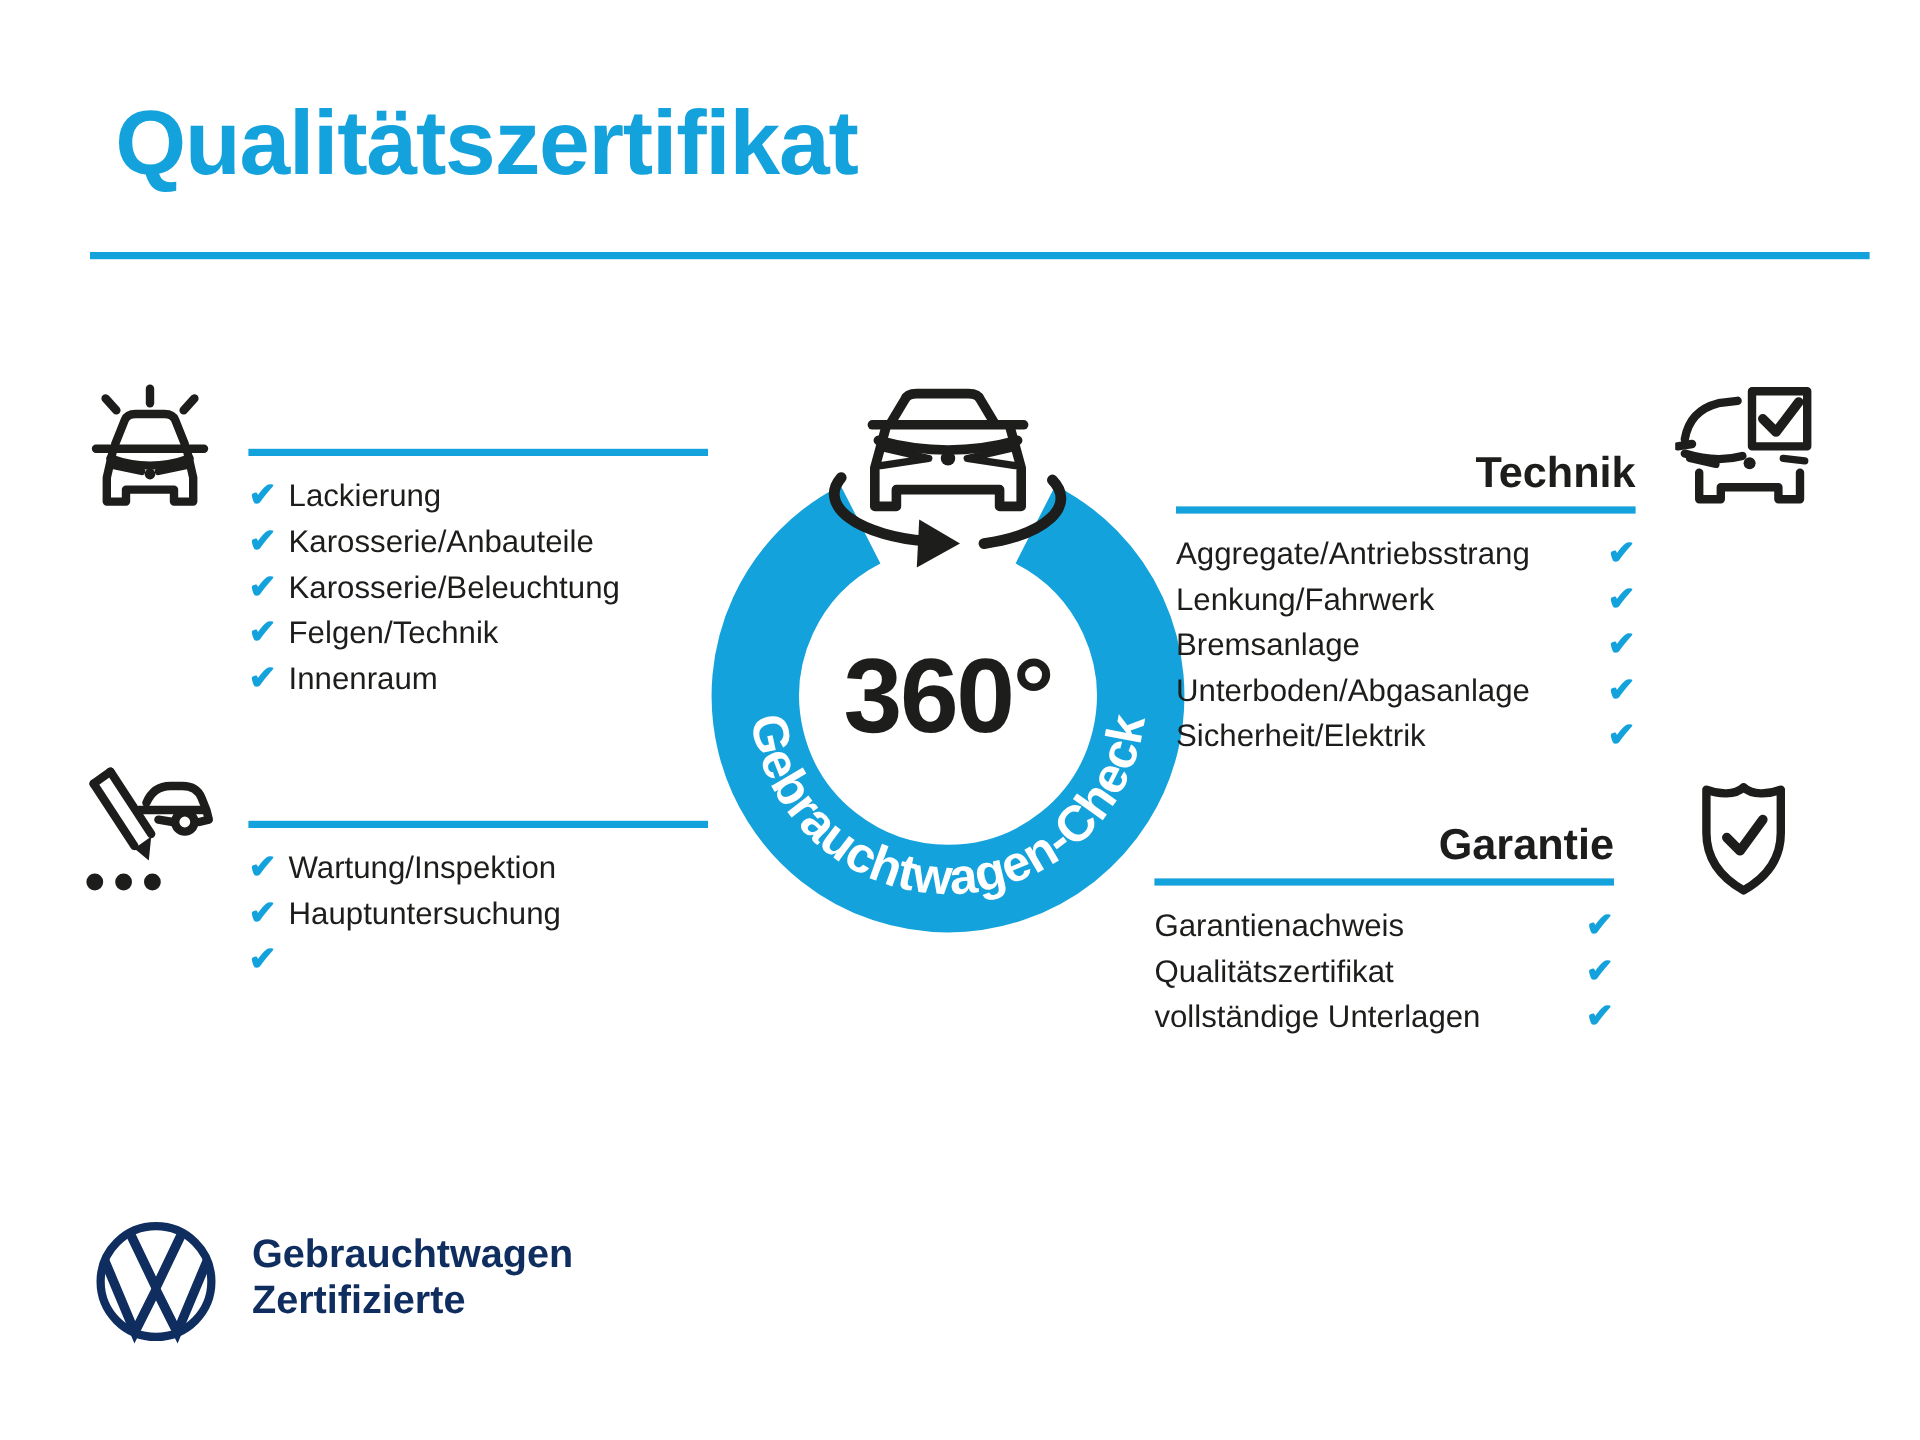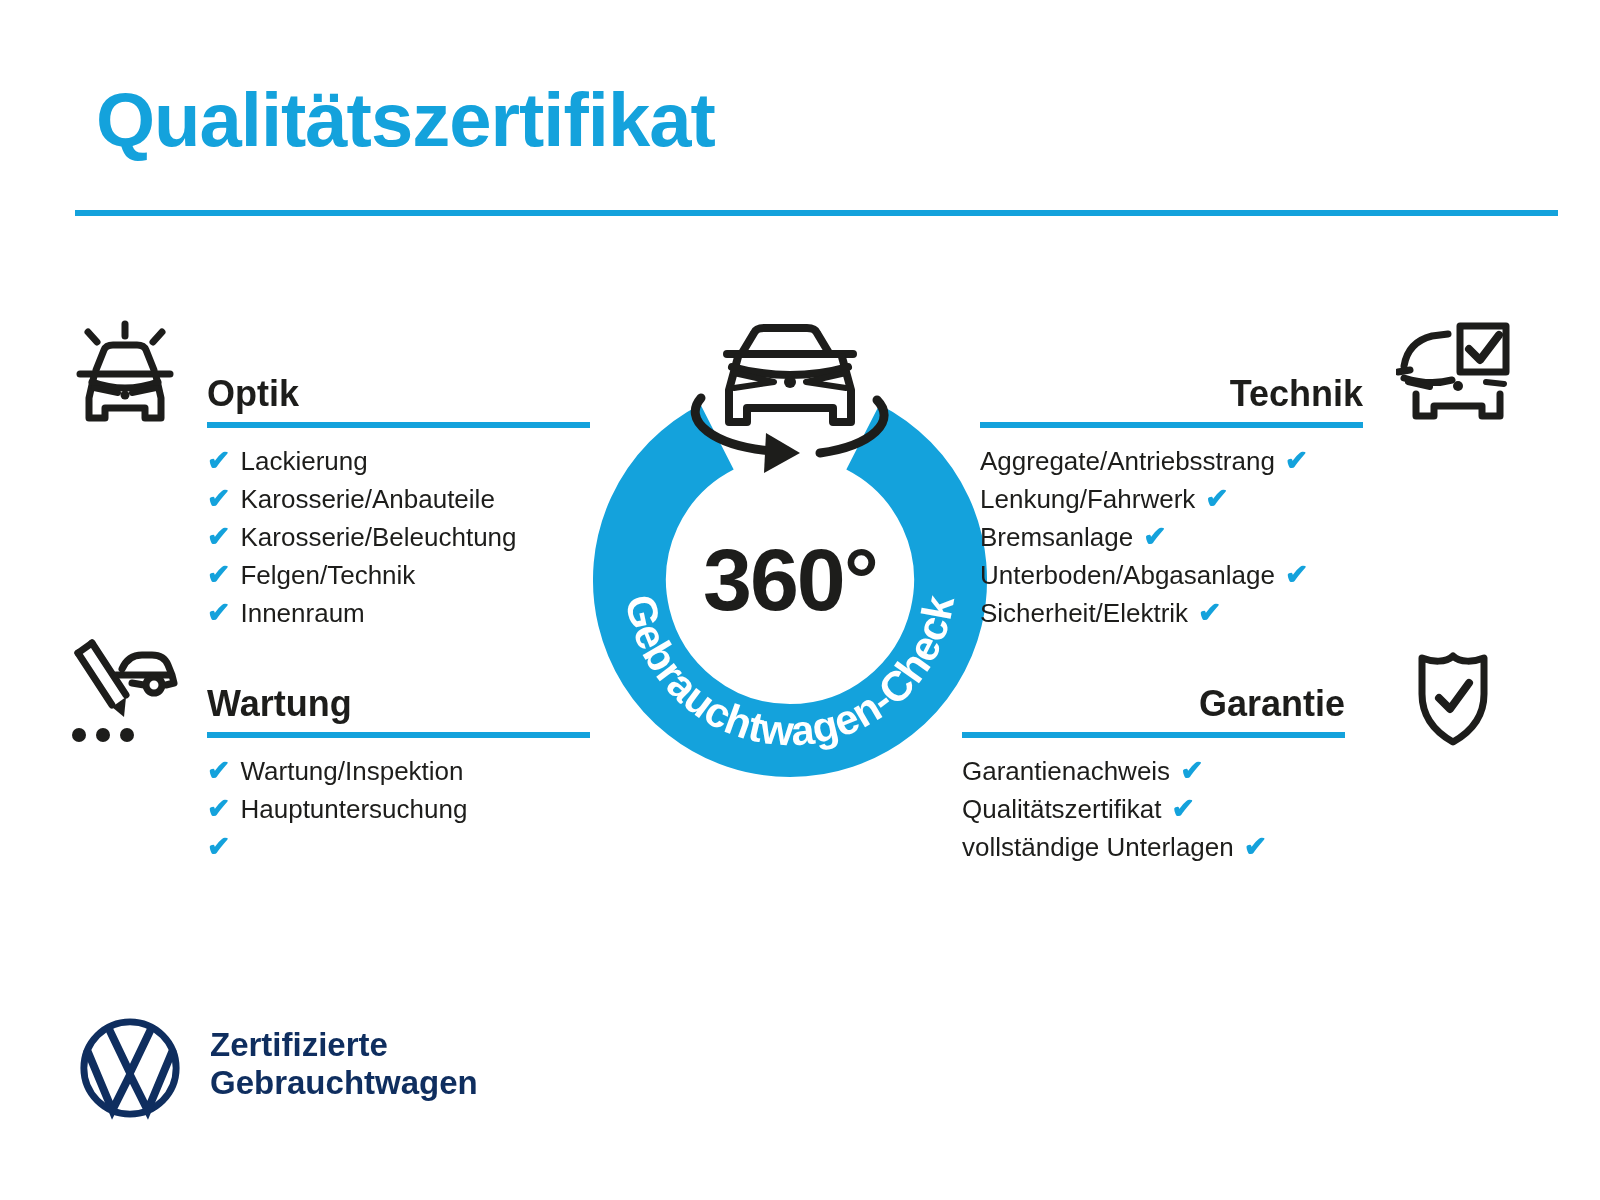--- a/index.html
+++ b/index.html
@@ -18,21 +18,21 @@
     left:96px;top:76px;margin:0;font-size:76px;font-weight:bold;color:var(--blue);letter-spacing:-1px;
   }
   #main-rule{left:75px;top:210px;width:1483px;height:6px;background:var(--blue)}
   
   .section{position:absolute;width:383px}
   .section h2{margin:0;font-size:36px;line-height:48px;font-weight:bold;color:var(--dark)}
   .section .heading-rule{height:6px;background:var(--blue);margin-top:4px}
   .section ul{list-style:none;margin:14px 0 0;padding:0}
   .section li{display:flex;align-items:center;height:38px;font-size:26px;color:var(--dark);gap:10px;white-space:nowrap}
   .section.right{text-align:right}
-  .section.right li{justify-content:flex-start}
+  .section.right li{justify-content:space-between}
   .check{color:var(--blue);font-size:28px;font-weight:bold;line-height:1}
   #sec-optik{left:207px;top:370px}
   #sec-wartung{left:207px;top:680px}
   #sec-technik{left:980px;top:370px}
   #sec-garantie{left:962px;top:680px}
   
   .iconbox{position:absolute}
   svg .ln{fill:none;stroke:var(--dark);stroke-width:7;stroke-linecap:round;stroke-linejoin:round}
   svg .lnthick{fill:none;stroke:var(--dark);stroke-width:8;stroke-linecap:round;stroke-linejoin:round}
   svg .fillD{fill:var(--dark);stroke:none}
@@ -120,21 +120,20 @@
       <path class="ln" style="stroke-width:6" d="M266 78 L226 87 L266 93"></path>
       <circle class="fillD" cx="210" cy="87" r="6"></circle>
       <path class="lnthick" style="stroke-width:9" d="M121 103 A 95 40 0 0 0 192 156"></path>
       <path class="fillD" d="M186 138 L220 158 L184 178 Z"></path>
       <path class="lnthick" style="stroke-width:9" d="M297 105 A 95 40 0 0 1 240 158"></path>
     </g>
   </svg>
 </div>
 
 <div id="sec-optik" class="section">
-  <h2>Optik</h2>
   <div class="heading-rule"></div>
   <ul>
     <li>
         <span class="check">✔</span>
         <span>Lackierung</span>
       </li>
     <li>
         <span class="check">✔</span>
         <span>Karosserie/Anbauteile</span>
       </li>
@@ -147,21 +146,20 @@
         <span>Felgen/Technik</span>
       </li>
     <li>
         <span class="check">✔</span>
         <span>Innenraum</span>
       </li>
   </ul>
 </div>
 
 <div id="sec-wartung" class="section">
-  <h2>Wartung</h2>
   <div class="heading-rule"></div>
   <ul>
     <li>
         <span class="check">✔</span>
         <span>Wartung/Inspektion</span>
       </li>
     <li>
         <span class="check">✔</span>
         <span>Hauptuntersuchung</span>
       </li>
@@ -218,15 +216,15 @@
 </div>
 
 <div class="iconbox" style="left:76px;top:1014px;width:108px;height:108px">
   <svg viewBox="0 0 110 110" width="108" height="108">
     <circle cx="55" cy="55" r="47" fill="none" stroke="#0f2e5f" stroke-width="7"></circle>
     <path d="M32.5 13 L55 60 L77.5 13" fill="none" stroke="#0f2e5f" stroke-width="8" stroke-linejoin="miter"></path>
     <path d="M11 36 L37 98 L55 62 L73 98 L99 36" fill="none" stroke="#0f2e5f" stroke-width="8" stroke-linejoin="miter"></path>
   </svg>
 </div>
 <div id="brand-text" class="abs">
+  <div>Gebrauchtwagen</div>
   <div>Zertifizierte</div>
-  <div>Gebrauchtwagen</div>
 </div>
 
 </body></html>

